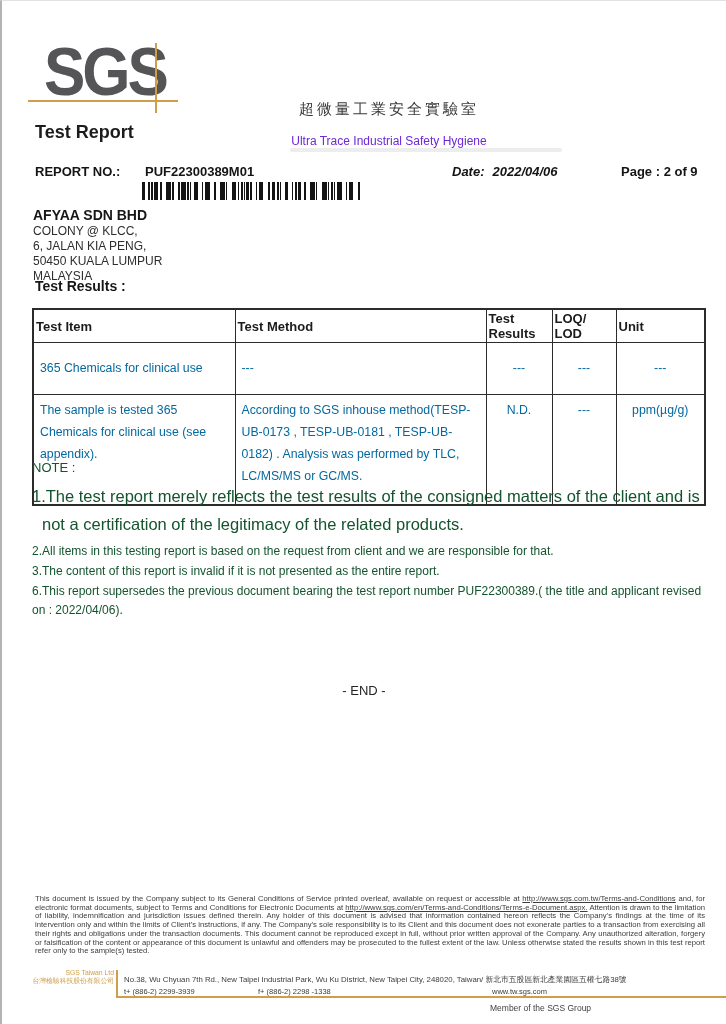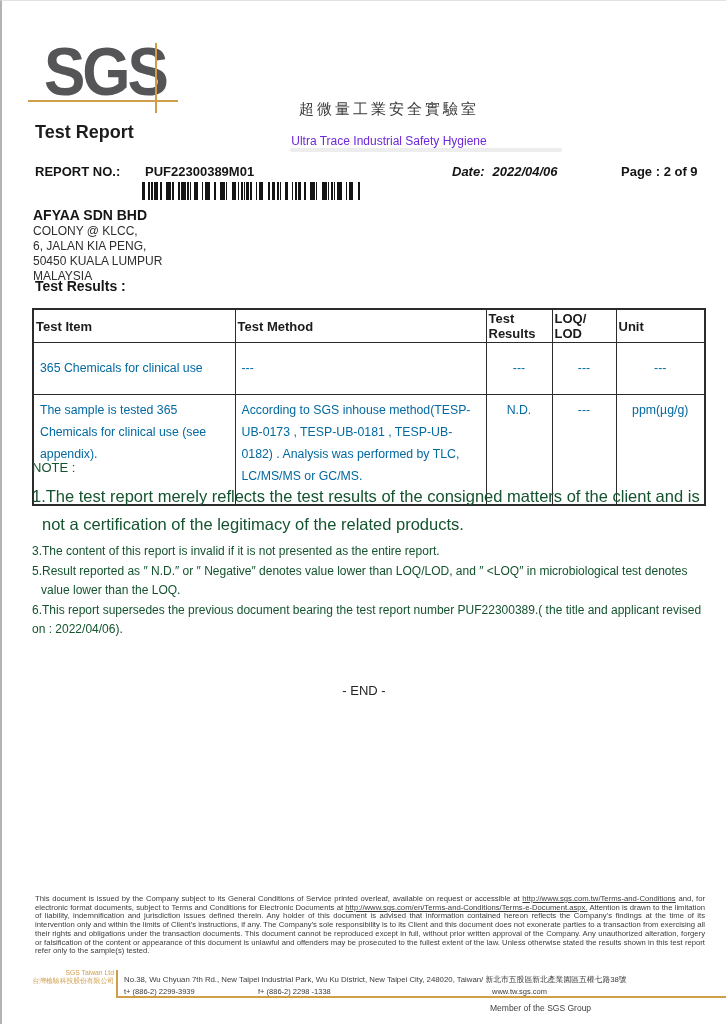--- a/index.html
+++ b/index.html
@@ -150,22 +150,22 @@
         <td class="c-mid">N.D.</td>
         <td class="c-mid">---</td>
         <td class="c-mid">ppm(µg/g)</td>
       </tr>
     </tbody>
   </table>
 
   <div class="notes">
     <div class="notes-label">NOTE :</div>
     <div class="note note-lg">1.The test report merely reflects the test results of the consigned matters  of the client and is not a certification of the legitimacy of the related products.</div>
+    <div class="note">2.All items in this testing report is based on the request from client and we are responsible for that.</div>
     <div class="note">3.The content of this report is invalid if it is not presented as the entire report.</div>
-    <div class="note hang">5.Result reported as ″ N.D.″  or ″ Negative″  denotes value lower than LOQ/LOD, and ″ &lt;LOQ″ in microbiological test denotes value lower than the LOQ.</div>
     <div class="note">6.This report supersedes the previous document bearing the test report number PUF22300389.( the title and applicant revised on :  2022/04/06).</div>
   </div>
 
   <div class="end-marker">- END -</div>
 
   <div class="legal"><span>This document is issued by the Company subject to its General Conditions of Service printed overleaf, available on request or accessible at </span><span class="u">http://www.sgs.com.tw/Terms-and-Conditions</span><span> and, for electronic format documents, subject to Terms and Conditions for Electronic Documents at </span><span class="u">http://www.sgs.com/en/Terms-and-Conditions/Terms-e-Document.aspx.</span><span> Attention is drawn to the limitation of liability, indemnification and jurisdiction issues defined therein. Any holder of this document is advised that information contained hereon reflects the Company's findings at the time of its intervention only and within the limits of Client's instructions, if any. The Company's sole responsibility is to its Client and this document does not exonerate parties to a transaction from exercising all their rights and obligations under the transaction documents. This document cannot be reproduced except in full, without prior written approval of the Company. Any unauthorized alteration, forgery or falsification of the content or appearance of this document is unlawful and offenders may be prosecuted to the fullest extent of the law. Unless otherwise stated the results shown in this test report refer only to the sample(s) tested.</span></div>
 
   <div class="co-names">
     <div>SGS Taiwan Ltd</div>
     <div>台灣檢驗科技股份有限公司</div>

